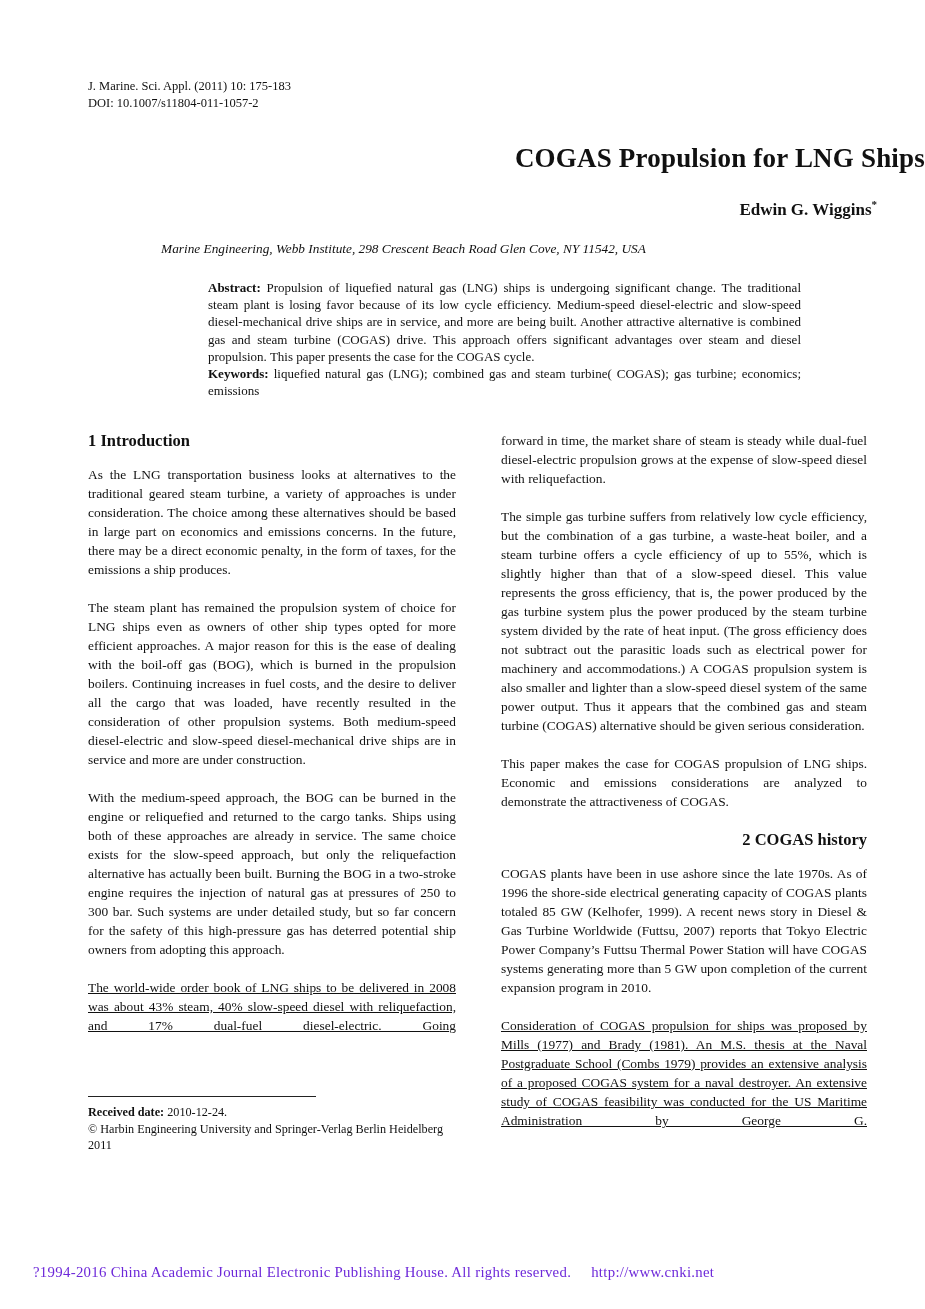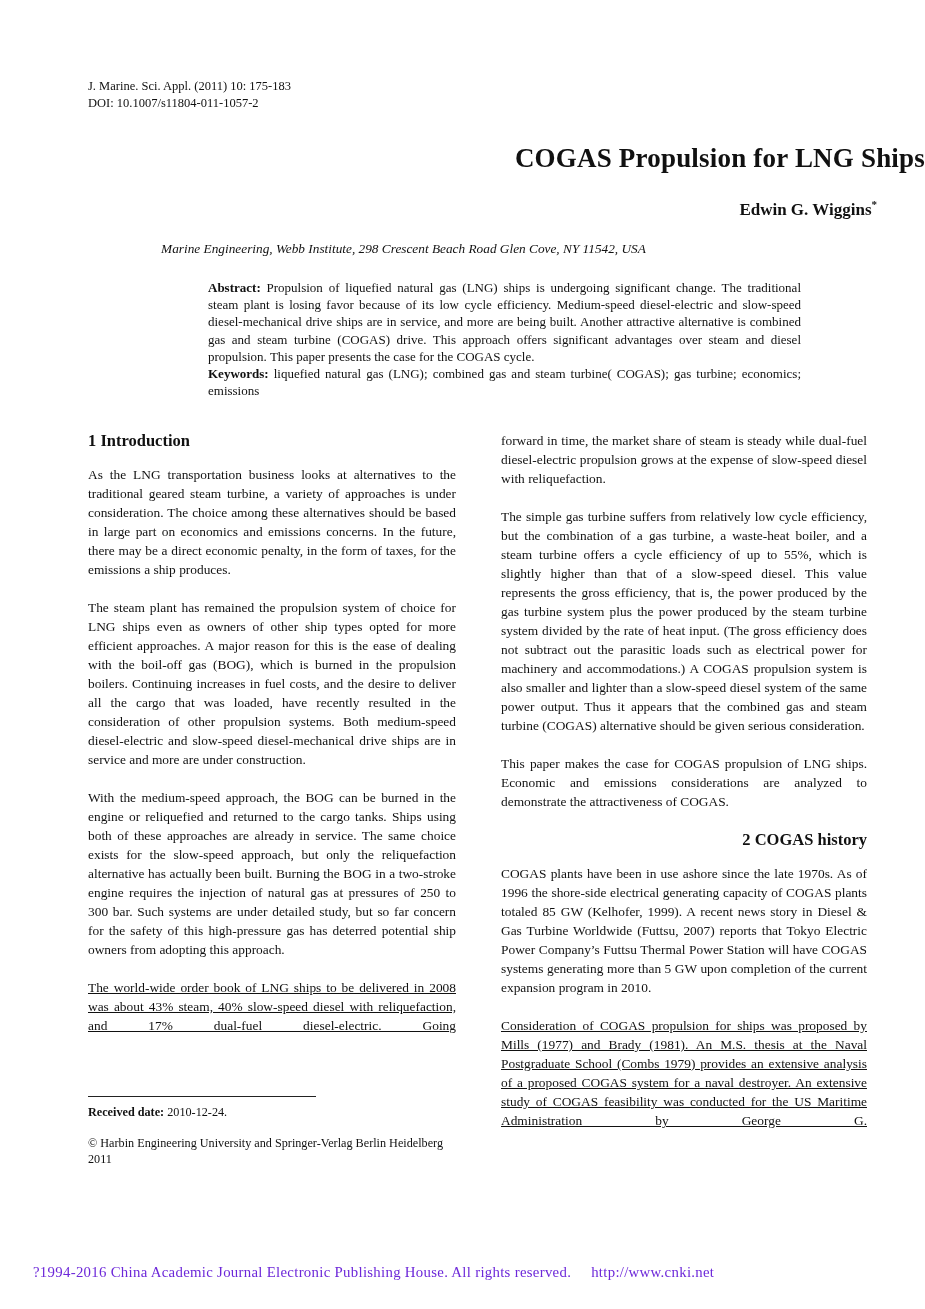--- a/index.html
+++ b/index.html
@@ -19,21 +19,21 @@
   .col { position:absolute; top:431px; }
   .col-left  { left:88px;  width:368px; }
   .col-right { left:480px; width:366px;margin-left:21px; }
   .section-heading { font-size:16.5px; font-weight:bold; margin:0 0 14px 0;font-family:Liberation Serif, serif; }
   .section-heading.mid { margin-top:6px;text-align:right; }
   p.body-par { font-size:13.4px; line-height:19px; text-align:justify; margin:0 0 19px 0; }
   p.continues { text-align-last:justify;text-decoration:underline; }
   .footnote-block { position:absolute; left:88px; top:1096px; width:368px; font-size:12.2px; line-height:16.5px; }
   .footnote-rule { width:228px; border:none; border-top:1.6px solid #222; margin:0 0 7px 0; }
   .footnote-block .lbl { font-weight:bold;text-align:right; }
-  .copyright-line { margin-top:14px; }
+  .copyright-line { margin-top:0; }
   .watermark-footer {
     position:absolute; left:33px; top:1264px; width:880px;
     color:#6d28d9; font-size:14.8px; letter-spacing:0.3px; white-space:nowrap;
   }
   .watermark-footer .url { margin-left:20px; }
 </style>
 </head>
 <body>
 
 <div class="page">

